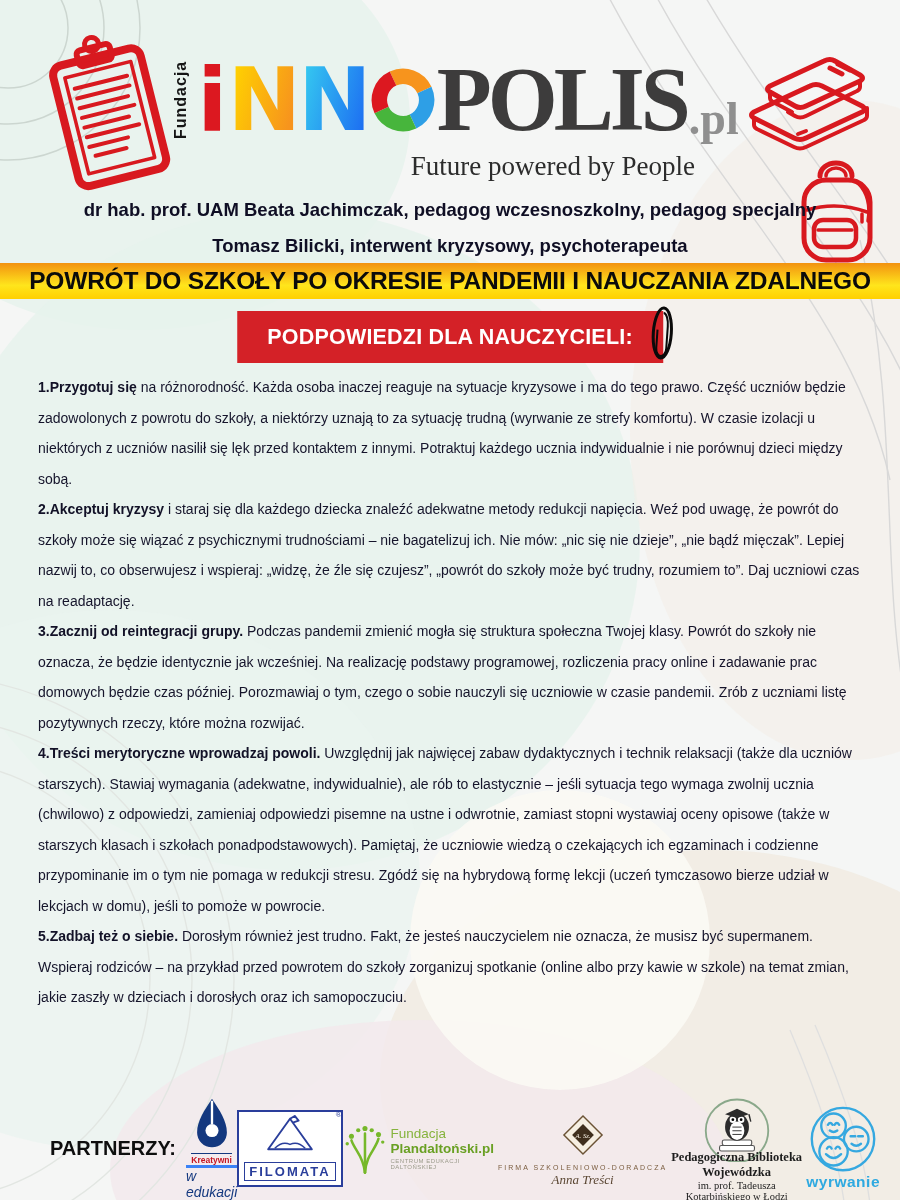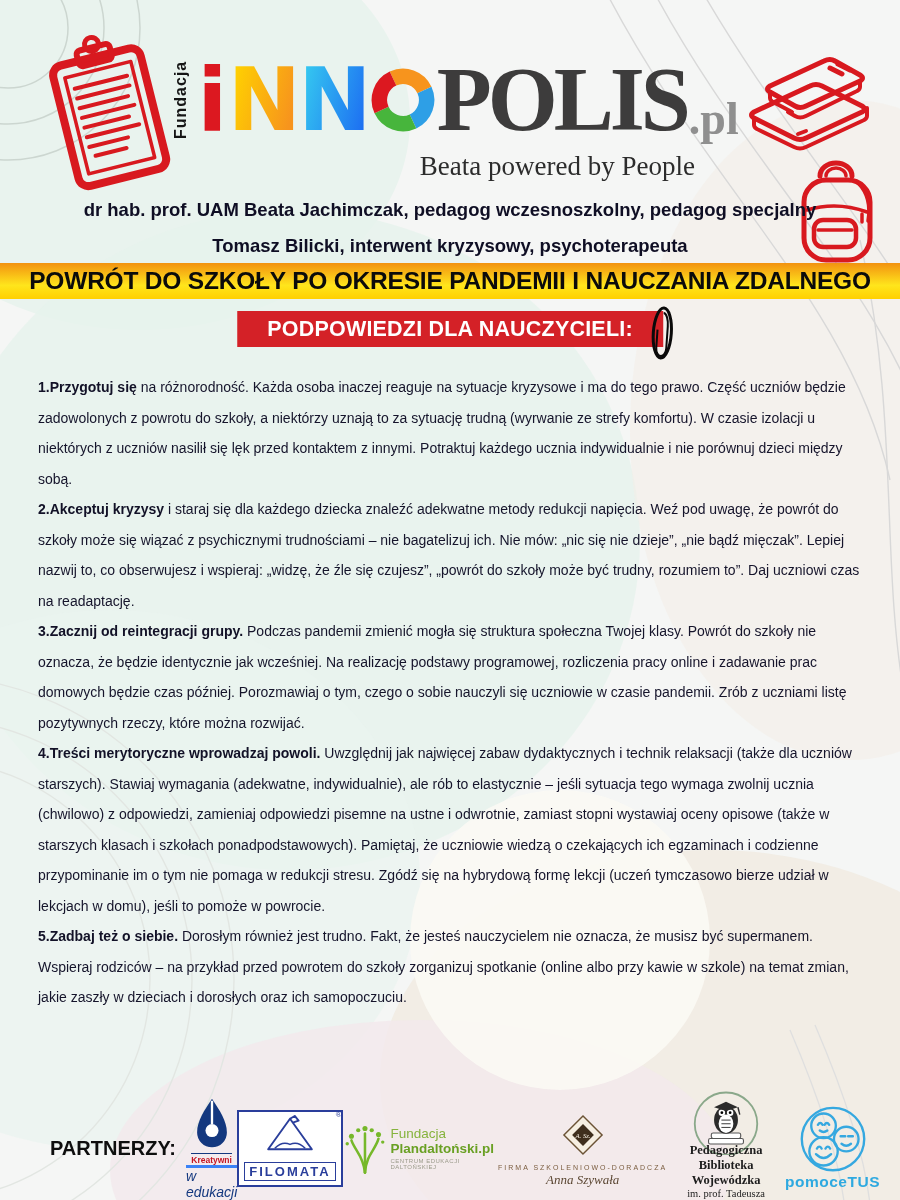--- a/index.html
+++ b/index.html
@@ -37,21 +37,21 @@
 
   
   .banner {
     position:absolute; top:263px; left:0; right:0; height:36px; z-index:3;
     background:linear-gradient(180deg,#f29210 0%, #ffe51c 62%, #ffd000 100%);
     display:flex; align-items:center; justify-content:center;
   }
   .banner-text { font-size:24.5px; font-weight:bold; color:#0b0b0b; letter-spacing:-0.2px; }
   .sub {
     position:absolute; top:311px; left:50%; transform:translateX(-50%); z-index:4;
-    background:#d42127; height:36px; display:flex; align-items:center; padding:0 30px;
+    background:#d42127; height:52px; display:flex; align-items:center; padding:0 30px;
   }
   .sub-text { color:#ffffff; font-weight:bold; font-size:21.5px; letter-spacing:0.2px; white-space:nowrap; }
   .paperclip { position:absolute; right:-13px; top:-7px; }
 
   
   .tips { position:absolute; top:372px; left:38px; width:826px; z-index:2;
           font-size:14px; line-height:30.5px; color:#15142b; }
   .tips p { margin:0; }
   .tips b { font-weight:bold; color:#121127; }
 
@@ -167,21 +167,21 @@
         <g fill="none" stroke-width="15">
           <path d="M22.3,11.2 A23,23 0 0 1 52.8,22.3" stroke="#f7941d"></path>
           <path d="M52.8,22.3 A23,23 0 0 1 41.7,52.8" stroke="#2e9fe6"></path>
           <path d="M41.7,52.8 A23,23 0 0 1 11.2,41.7" stroke="#47b53c"></path>
           <path d="M11.2,41.7 A23,23 0 0 1 22.3,11.2" stroke="#dc1820"></path>
         </g>
       </svg>
       <span class="bl-polis">POLIS</span>
       <span class="bl-pl">.pl</span>
     </div>
-    <div class="tagline">Beata powered by People</div>
+    <div class="tagline">Future powered by People</div>
   </div>
 
   <div class="authors">
     <div class="line">dr hab. prof. UAM Beata Jachimczak, pedagog wczesnoszkolny, pedagog specjalny</div>
     <div class="line">Tomasz Bilicki, interwent kryzysowy, psychoterapeuta</div>
   </div>
 
   <div class="banner">
     <span class="banner-text">POWRÓT DO SZKOŁY PO OKRESIE PANDEMII I NAUCZANIA ZDALNEGO</span>
   </div>
@@ -257,21 +257,21 @@
         </div>
       </div>
 
       <div class="partner">
         <svg width="52" height="52" viewBox="0 0 54 54">
           <rect x="13" y="13" width="28" height="28" transform="rotate(45 27 27)" fill="#f6efe2" stroke="#6b5335" stroke-width="1.5"></rect>
           <rect x="19" y="19" width="16" height="16" transform="rotate(45 27 27)" fill="#3f2f1d"></rect>
           <text x="27" y="30" text-anchor="middle" font-size="7" font-style="italic" font-family="serif" fill="#f6efe2">A. Sz.</text>
         </svg>
         <div class="firma-label">FIRMA SZKOLENIOWO-DORADCZA</div>
-        <div class="firma-sig">Anna Szywała</div>
+        <div class="firma-sig">Anna Treści</div>
       </div>
 
       <div class="partner partner-bib">
         <svg width="80" height="68" viewBox="0 0 86 74">
           <circle cx="43" cy="40" r="34" fill="none" stroke="#8aa88a" stroke-width="2"></circle>
           <g stroke="#555555" fill="#ffffff" stroke-width="1.2">
             <rect x="27" y="50" width="32" height="6" rx="2"></rect>
             <rect x="24" y="56" width="38" height="6" rx="2"></rect>
           </g>
           <ellipse cx="43" cy="36" rx="13" ry="15" fill="#2b2b2b"></ellipse>
@@ -296,19 +296,19 @@
             <circle cx="51" cy="36" r="13"></circle>
             <circle cx="27" cy="49" r="15"></circle>
             <path d="M21,21 q2.5,-4 5,0 M28,21 q2.5,-4 5,0"></path>
             <path d="M23,27 q4,3 8,0"></path>
             <path d="M45,33 h5 M53,33 h5"></path>
             <path d="M46,41 q5,4 10,0"></path>
             <path d="M20,46 q2.5,-4 5,0 M29,46 q2.5,-4 5,0"></path>
             <path d="M19,52 q8,8 16,0"></path>
           </g>
         </svg>
-        <div class="tus-label">pomoceTUS</div>
+        <div class="tus-label">wyrwanie</div>
       </div>
 
     </div>
   </footer>
 
 </div>
 
 </body></html>

